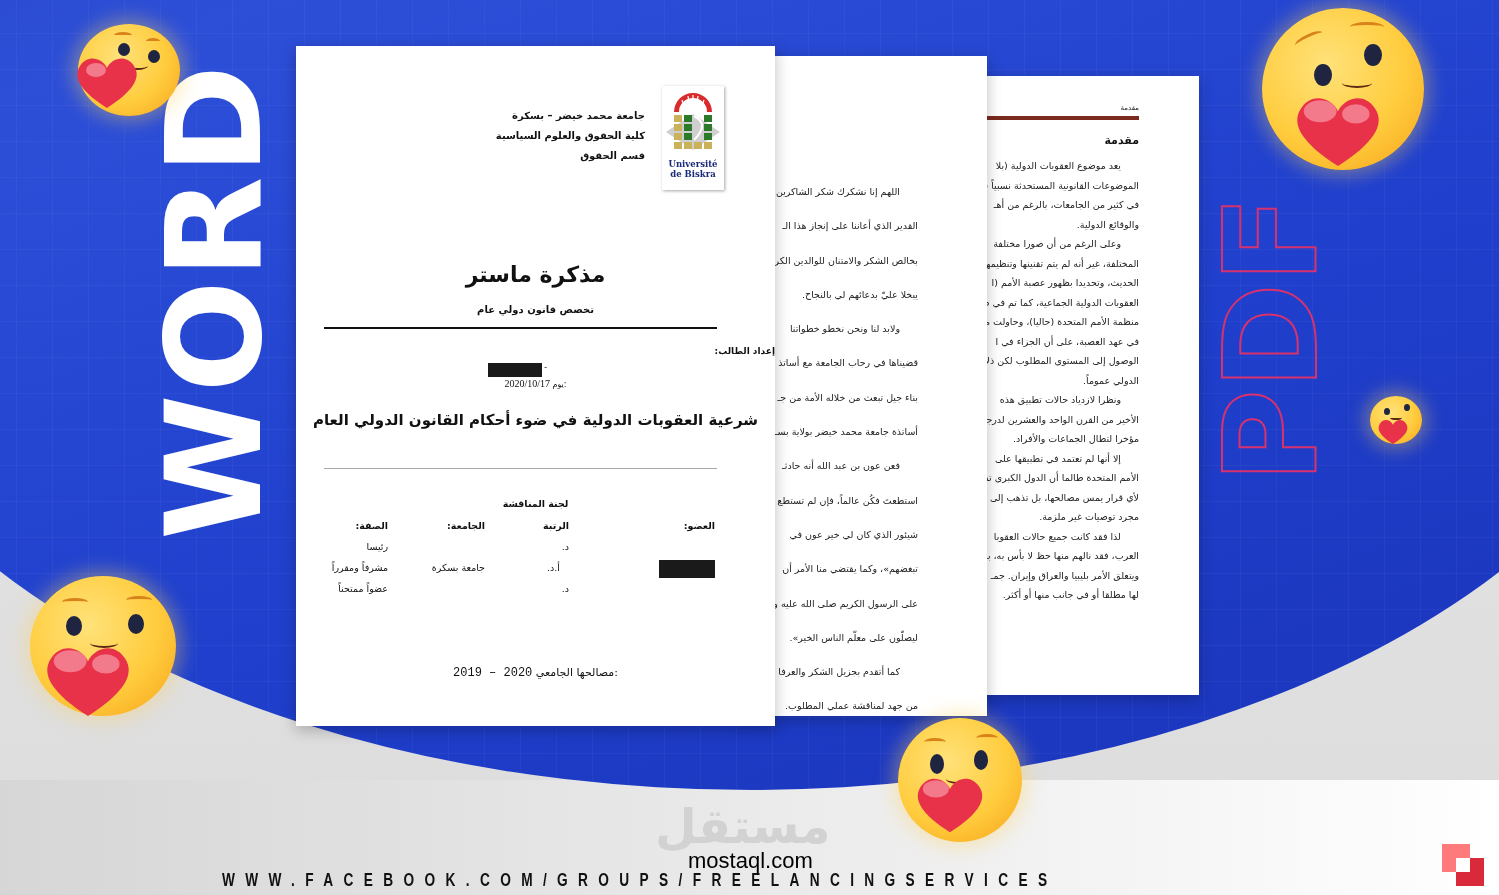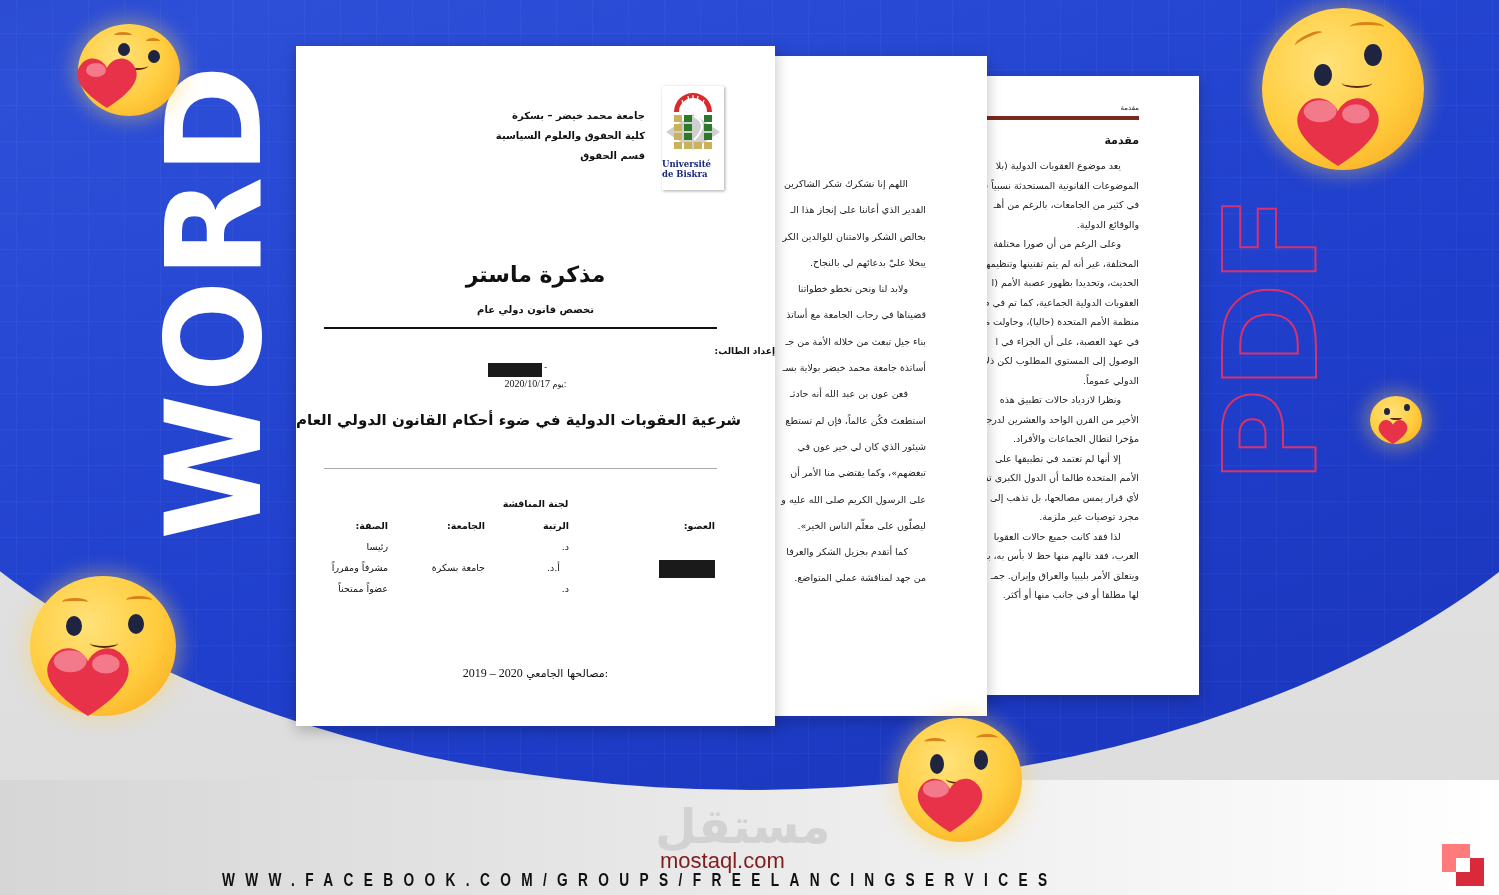--- a/index.html
+++ b/index.html
@@ -56,58 +56,58 @@
   .p3-header { position: absolute; right: 60px; top: 28px; font-size: 7px; color: #222; }
   .p3-rule { position: absolute; right: 60px; top: 40px; width: 200px; height: 4px; background: #7a2a1e; }
   .p3-title { position: absolute; right: 60px; top: 58px; font-size: 11px; font-weight: bold; color: #111; }
   .p3-body { position: absolute; right: 60px; top: 80px; width: 320px; font-size: 9.5px; line-height: 19.5px; color: #222; white-space: nowrap; }
   .p3-body p { margin: 0; }
   .indent { padding-right: 18px; }
 
   
   .p2-heading { position: absolute; left: 22px; top: 52px; font-size: 11px; font-weight: bold; color: #111; }
   .p2-body { position: absolute; left: -120px; top: 113px; width: 310px; font-size: 9.5px; line-height: 22.3px; color: #222; white-space: nowrap; }
-  .p2-body p { margin: 4px; }
+  .p2-body p { margin: 12px; }
 
   
   .logo { position: absolute; left: 366px; top: 40px; width: 62px; height: 104px;
     background: #fff; box-shadow: 1px 1px 3px rgba(0,0,0,0.35); }
   .logo svg { display: block; }
-  .logo-text { position: absolute; left: 0; top: 73px; width: 62px; 
+  .logo-text { position: absolute; left: 0; top: 73px; width: 62px; text-align: center;
     font-family: "DejaVu Serif", serif; font-size: 8.5px; font-weight: bold; color: #1a2a7a; line-height: 10px; }
   .uni-lines { position: absolute; right: 130px; top: 60px; font-size: 10px; line-height: 20px; color: #111; font-weight: bold; }
   .memo-title { position: absolute; left: 0; width: 479px; top: 216px; text-align: center; font-size: 22px; font-weight: bold; color: #111; }
   .memo-sub { position: absolute; left: 0; width: 479px; top: 258px; text-align: center; font-size: 10px; font-weight: bold; color: #111; }
   .hr1 { position: absolute; left: 28px; top: 281px; width: 393px; height: 1.5px; background: #111; }
   .prepared { position: absolute; left: 0; width: 479px; top: 300px; text-align: center; font-size: 9px; font-weight: bold; color: #111; }
   .redact-student { position: absolute; left: 192px; top: 317px; width: 54px; height: 14px; background: #1a1a1a; }
   .dash-student { position: absolute; left: 248px; top: 316px; font-size: 9px; color: #333; }
   .date-line { position: absolute; left: 0; width: 479px; top: 332px; text-align: center; font-size: 10px; color: #111;
     font-family: "Liberation Serif", serif; }
   .thesis-title { position: absolute; left: 0; width: 479px; top: 365px; text-align: center; font-size: 15px; font-weight: bold; color: #111; }
   .hr2 { position: absolute; left: 28px; top: 422px; width: 393px; height: 1px; background: #aaa; }
   .committee-title { position: absolute; left: 0; width: 479px; top: 452px; text-align: center; font-size: 9.5px; font-weight: bold; color: #111; }
   .committee { position: absolute; left: 0; top: 470px; width: 479px; font-size: 9.5px; color: #111; }
   .cell { position: absolute; white-space: nowrap; text-align: right; }
   .redact-member { position: absolute; left: 363px; top: 514px; width: 56px; height: 18px; background: #1a1a1a; }
   .season { position: absolute; left: 0; width: 479px; top: 620px; text-align: center; font-size: 11px; color: #111; }
-  .season .num { font-family: Liberation Serif, serif; font-size: 12px; }
+  .season .num { font-family: Liberation Mono, monospace; font-size: 12px; }
 
   
   .emoji { position: absolute; border-radius: 50%; z-index: 8;
     background: radial-gradient(circle at 40% 35%, #ffe27a 0%, #ffcc3d 55%, #f7a21b 100%);
     box-shadow: 0 0 18px 6px rgba(255,210,90,0.35); overflow: visible; }
   .emoji .eye { position: absolute; background: #1f2440; border-radius: 50%; }
   .emoji .brow { position: absolute; border-top: 3px solid #d8831a; border-radius: 50% 50% 0 0; }
   .emoji .mouth { position: absolute; border-bottom: 2.5px solid #5a2a12; border-radius: 0 0 50% 50%; }
   .emoji .heart { position: absolute; }
 
   
   .wm-ar { position: absolute; left: 655px; top: 798px; font-size: 48px; font-weight: 900; color: #d2d2d2; z-index: 2; }
-  .wm-en { position: absolute; left: 660px; top: 848px; font-size: 22px; color: #7f1d1d; z-index: 2; font-family: "Liberation Sans", sans-serif; }
+  .wm-en { position: absolute; left: 688px; top: 848px; font-size: 22px; color: #000000; z-index: 2; font-family: "Liberation Sans", sans-serif; }
 
   .footer-url { position: absolute; left: 222px; top: 869px; font-family: "Liberation Sans", sans-serif; font-weight: bold;
     font-size: 19px; letter-spacing: 14.4px; color: #111; z-index: 9; transform: scaleX(0.72); transform-origin: left top; }
 
   .corner-logo { position: absolute; left: 1442px; top: 844px; width: 44px; height: 44px; z-index: 9; }
 </style>
 </head>
 <body>
 
 <div class="bottom-area"></div>
@@ -158,21 +158,21 @@
     <p>قضيناها في رحاب الجامعة مع أساتذ</p>
     <p>بناء جيل تبعث من خلاله الأمة من جـ</p>
     <p>أساتذة جامعة محمد خيضر بولاية بسـ</p>
     <p class="indent">فعن عون بن عبد الله أنه حادثـ</p>
     <p>استطعتَ فكُن عالماً، فإن لم تستطع</p>
     <p>شيئور الذي كان لي خير عون في</p>
     <p>تبغضهم»، وكما يقتضي منا الأمر أن</p>
     <p>على الرسول الكريم صلى الله عليه و</p>
     <p>ليصلّون على معلّم الناس الخير».</p>
     <p class="indent">كما أتقدم بجزيل الشكر والعرفا</p>
-    <p>من جهد لمناقشة عملي المتواضع.</p>
+    <p>من جهد لمناقشة عملي المطلوب.</p>
   </div>
 </div>
 
 <div class="page page-1">
   <div class="logo">
     <svg width="62" height="72" viewBox="0 0 62 72">
       <path d="M12 26 A19 19 0 0 1 50 26 L45 26 A14 14 0 0 0 17 26 Z" fill="#d92b2b"></path>
       <g stroke="#fff" stroke-width="1.2">
         <line x1="20" y1="14" x2="22" y2="20"></line>
           <line x1="26" y1="10" x2="27" y2="17"></line>
@@ -213,21 +213,21 @@
   <div class="memo-title rtl" style="text-align:center">مذكرة ماستر</div>
   <div class="memo-sub rtl" style="text-align:center">تخصص قانون دولي عام</div>
   <div class="hr1"></div>
   <div class="prepared rtl" style="text-align:right">إعداد الطالب:</div>
   <div class="redact-student"></div>
   <div class="dash-student">-</div>
   <div class="date-line">
     <span>2020/10/17</span>
     <span style="font-family:'DejaVu Sans',sans-serif;font-size:8px">يوم:</span>
   </div>
-  <div class="thesis-title rtl" style="text-align:left">شرعية العقوبات الدولية في ضوء أحكام القانون الدولي العام</div>
+  <div class="thesis-title rtl" style="text-align:center">شرعية العقوبات الدولية في ضوء أحكام القانون الدولي العام</div>
   <div class="hr2"></div>
   <div class="committee-title rtl" style="text-align:center">لجنة المناقشة</div>
 
   <div class="committee rtl">
     <div class="cell" style="right:60px;top:4px;font-weight:bold">العضو:</div>
     <div class="cell" style="right:206px;top:4px;font-weight:bold">الرتبة</div>
     <div class="cell" style="right:290px;top:4px;font-weight:bold">الجامعة:</div>
     <div class="cell" style="right:387px;top:4px;font-weight:bold">الصفة:</div>
 
     <div class="cell" style="right:206px;top:25px">د.</div>

